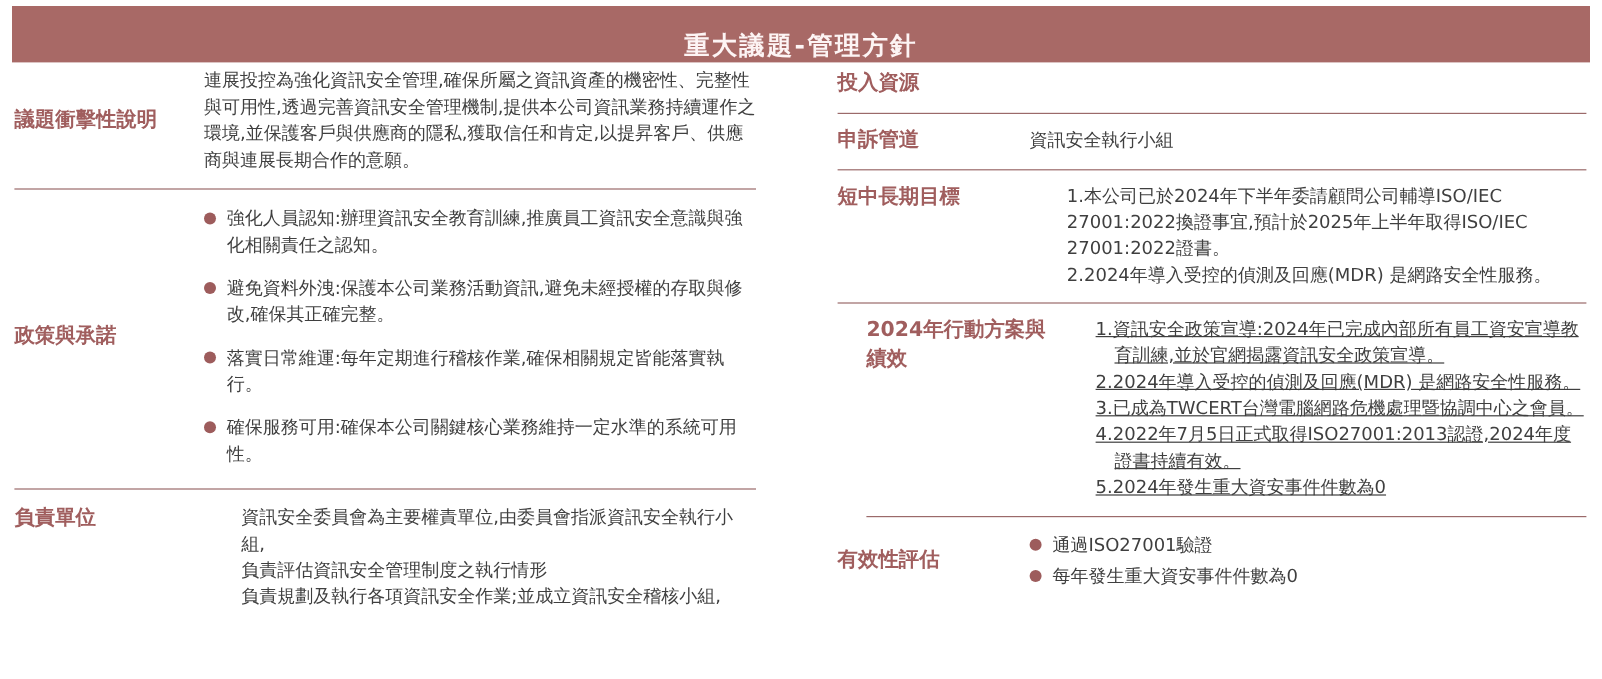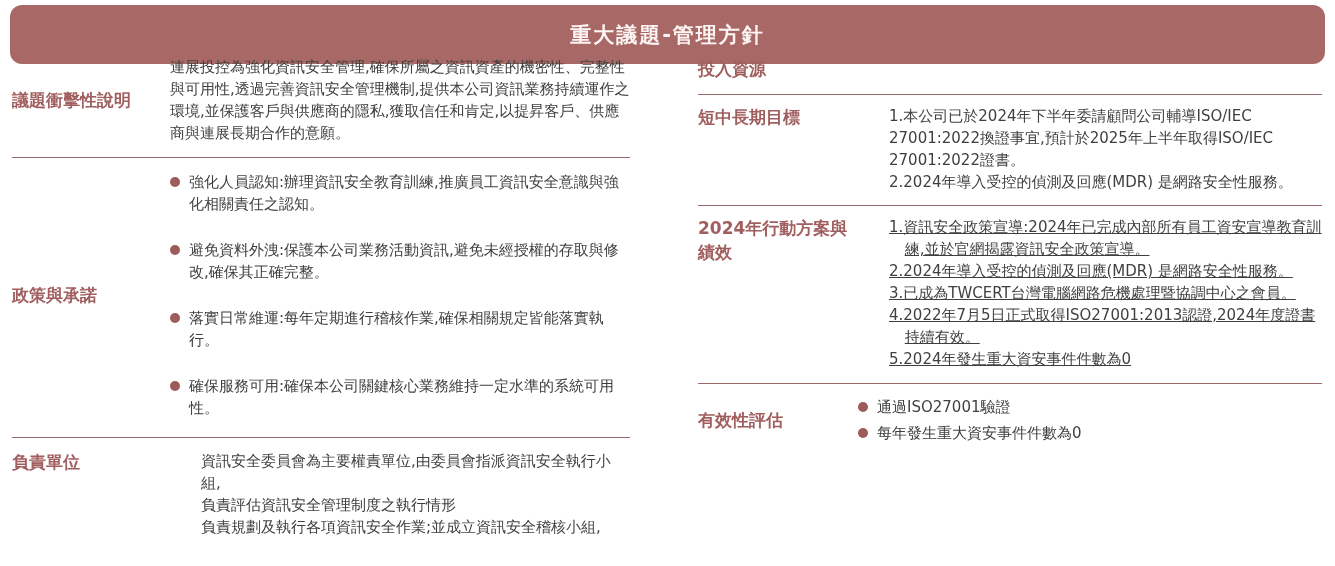--- a/index.html
+++ b/index.html
@@ -3,22 +3,22 @@
 <meta charset="utf-8">
 <style>
   html,body{margin:0;padding:0;background:#ffffff;}
   body{
     width:1335px;height:566px;position:relative;
     font-family:"DejaVu Sans","Liberation Sans",sans-serif;
     color:#3f3f3f;-webkit-font-smoothing:antialiased;
   }
   .page{position:absolute;inset:0;background:#fff;}
   .header-bar{
-    position:absolute;left:10px;top:5px;width:1315px;height:59px;
-    background:#a86966;display:flex;align-items:center;justify-content:center;border-radius:12px;
+    position:absolute;left:10px;top:5px;width:1315px;height:47px;
+    background:#a86966;display:flex;align-items:flex-end;justify-content:center;
   }
   .header-bar .title{
     color:#fdf4f4;font-size:21px;font-weight:bold;letter-spacing:2px;
   }
   .cols{position:absolute;top:46px;left:0;right:0;bottom:0;}
   .col{position:absolute;top:0;}
   .col-left{left:12px;width:618px;}
   .col-right{left:698px;width:624px;}
   .row{
     display:grid;border-bottom:1px solid #9b6a6a;
@@ -33,24 +33,24 @@
   }
   .content{font-size:15px;line-height:22px;}
   
   .row-impact{padding:10px 0 13px;}
   .row-policy{padding:13px 0 18px;}
   .row-unit{padding:12px 0 0;}
   
   .row-resources{padding:11px 0 13px;}
   .row-complaint{padding:10px 0 12px;}
   .row-goals{padding:10px 0 12px;}
-  .row-actions{padding:10px 0 13px;}
+  .row-actions{padding:10px 0 13px;margin-left:24px;}
   .row-effect{padding:12px 0 0;}
   
-  .bullet-list{display:flex;flex-direction:column;gap:24px;}
+  .bullet-list{display:flex;flex-direction:column;gap:14px;}
   .bullet-list.tight{gap:4px;}
   .bullet-item{display:flex;gap:9px;}
   .dot{
     width:10px;height:10px;border-radius:50%;background:#9d5c5c;
     flex:0 0 auto;margin-top:6px;
   }
   
   .num-list div{white-space:normal;}
   .num-list.hanging div{padding-left:1.05em;text-indent:-1.05em;text-decoration:underline;}
   .plain-lines div{white-space:normal;}
@@ -105,20 +105,24 @@
       </div>
 
     </div>
 
     <div class="col col-right">
 
       <div class="row row-resources v-center">
         <div class="label">投入資源</div>
       </div>
 
+      <div class="row row-complaint v-center">
+        <div class="label">申訴管道</div>
+        <div class="content">資訊安全執行小組</div>
+      </div>
 
       <div class="row row-goals v-top">
         <div class="label">短中長期目標</div>
         <div class="content num-list">
           <div>1.本公司已於2024年下半年委請顧問公司輔導ISO/IEC  27001:2022換證事宜,預計於2025年上半年取得ISO/IEC 27001:2022證書。</div>
           <div>2.2024年導入受控的偵測及回應(MDR) 是網路安全性服務。</div>
         </div>
       </div>
 
       <div class="row row-actions v-top">

